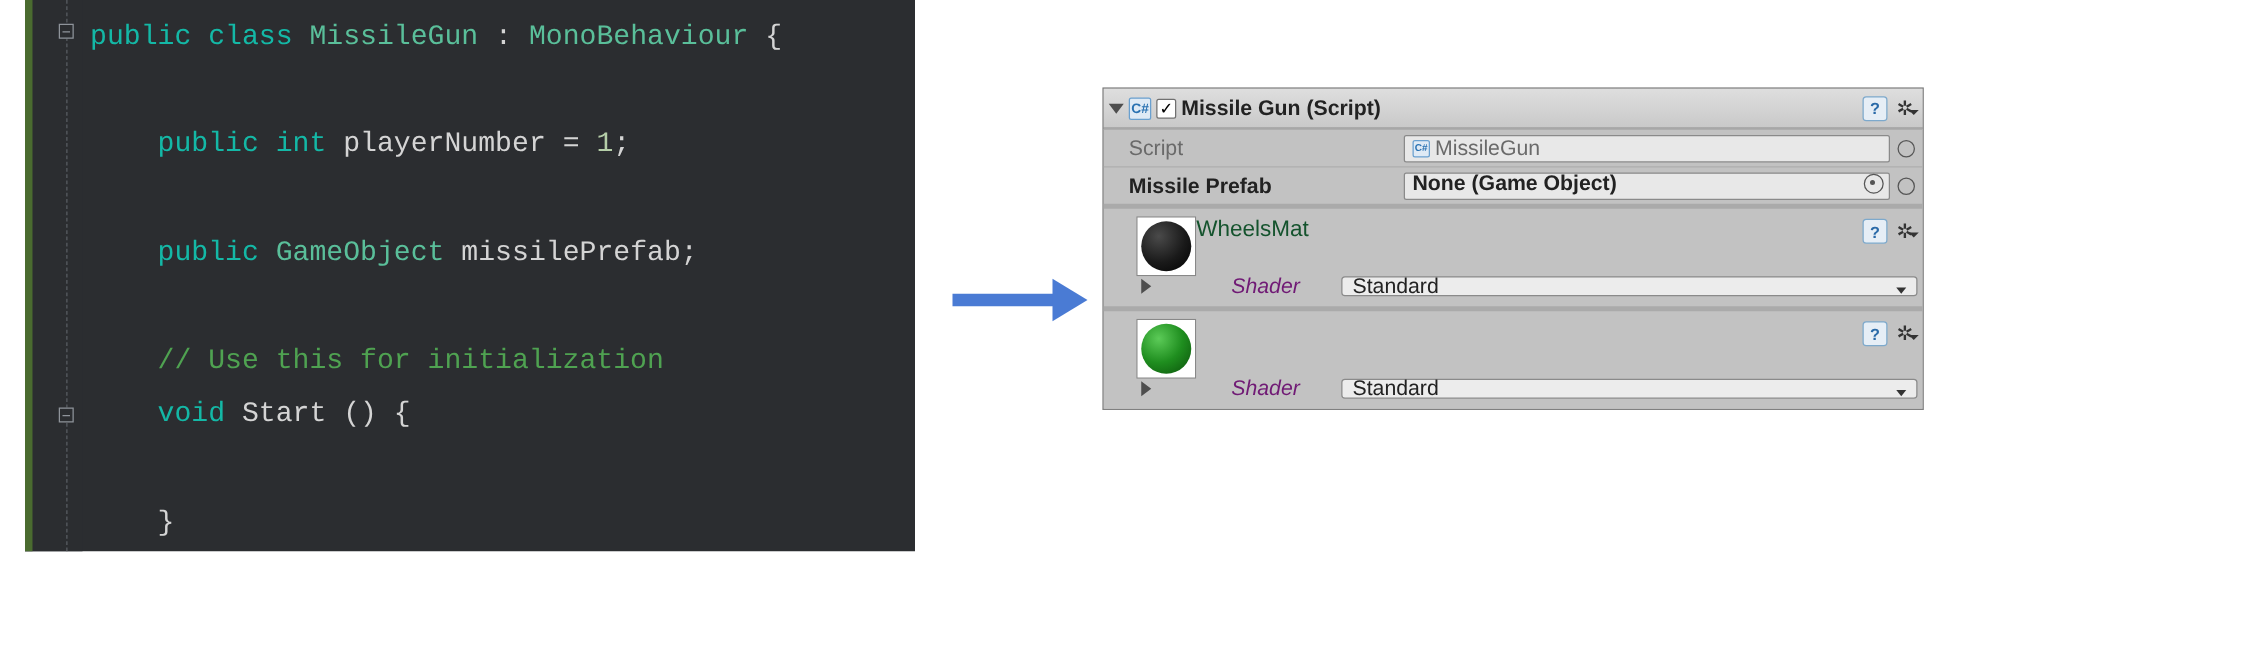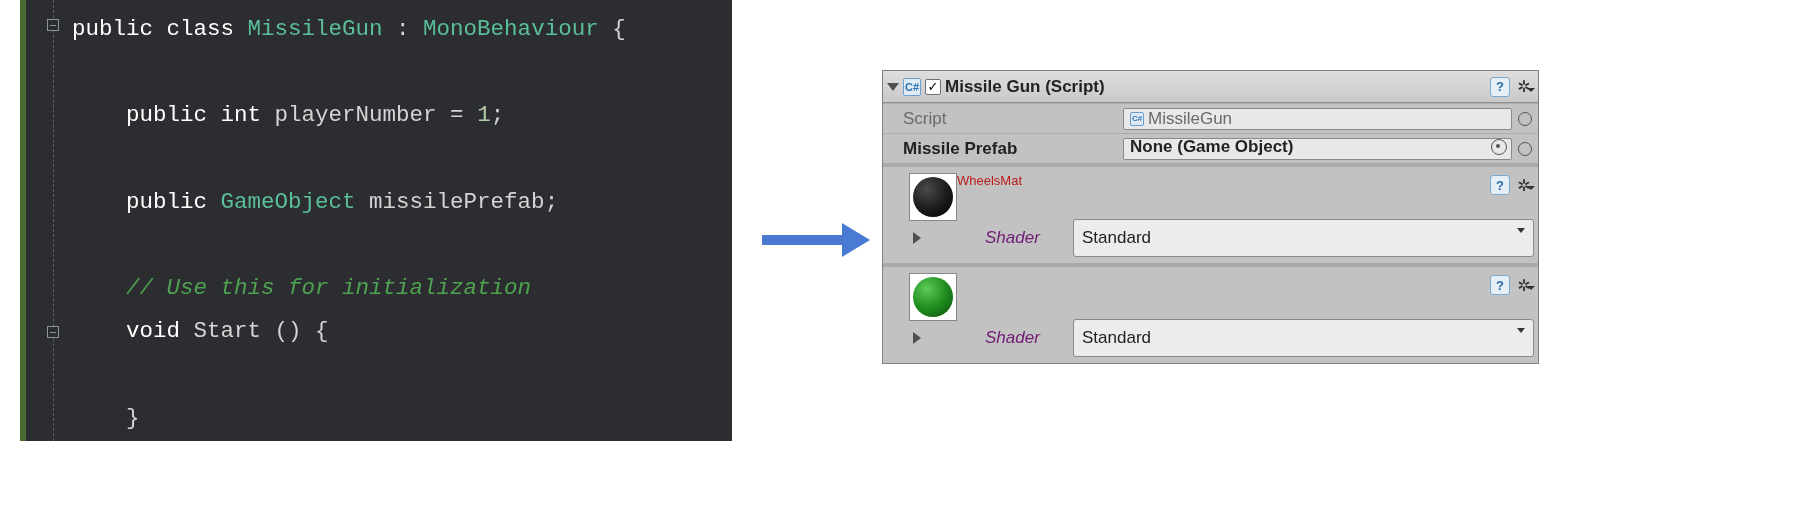--- a/index.html
+++ b/index.html
@@ -68,26 +68,26 @@
   }
   .fold-marker.top { top: 19px; }
   .fold-marker.mid { top: 326px; }
 
   .code-area {
     flex: 1;
     padding: 8px 0 0 6px;
     color: #d4d4d4;
     white-space: pre;
   }
-  .tok-kw   { color: #ffffff; }
+  .tok-kw   { color: #14b8a6; }
   .tok-type { color: #5abf9a; }
   .tok-id   { color: #d4d4d4; }
   .tok-num  { color: #b5cea8; }
   .tok-punct{ color: #d4d4d4; }
-  .tok-cmt  { color: #4fa251; font-style: italic; }
+  .tok-cmt  { color: #4fa251; }
 
   
   .arrow {
     position: absolute;
     left: 762px;
     top: 220px;
     width: 110px;
     height: 40px;
   }
   .arrow .shaft {
@@ -236,34 +236,34 @@
     display:flex;align-items:center;justify-content:center;
     margin-left:22px;
     flex:0 0 auto;
   }
   .sphere {
     width:40px;height:40px;border-radius:50%;
   }
   .sphere.dark { background: radial-gradient(circle at 35% 30%, #4a4a4a 0%, #1a1a1a 55%, #000 100%); }
   .sphere.green{ background: radial-gradient(circle at 35% 30%, #5ccb58 0%, #1f8e1f 50%, #0a4f0a 100%); }
   .mat-right { flex:1; display:flex; flex-direction:column; gap:2px; }
-  .mat-name { color:#b91c1c; font-size:13px; }
+  .mat-name { color:#14532d; font-size:18px; }
   .mat-shader-row {
     display:flex;align-items:center;gap:8px;
     margin-left:22px;margin-top:-2px;
   }
   .fold-right-tri{
     width:0;height:0;margin-left:4px;
     border-top:6px solid transparent;
     border-bottom:6px solid transparent;
     border-left:8px solid #4e4e4e;
   }
   .shader-label{color:#701a75;width:80px;font-style:italic;}
   .shader-select{
-    flex:1;height:38px;background:#ececec;border:1px solid #8a8a8a;
+    flex:1;height:16px;background:#ececec;border:1px solid #8a8a8a;
     border-radius:3px;display:flex;align-items:center;padding:0 8px;
     color:#222;position:relative;
   }
   .shader-select::after{
     content:"";position:absolute;right:8px;top:8px;
     border-left:4px solid transparent;border-right:4px solid transparent;
     border-top:5px solid #333;
   }
   .mat-top-row{
     display:flex;align-items:flex-start;

